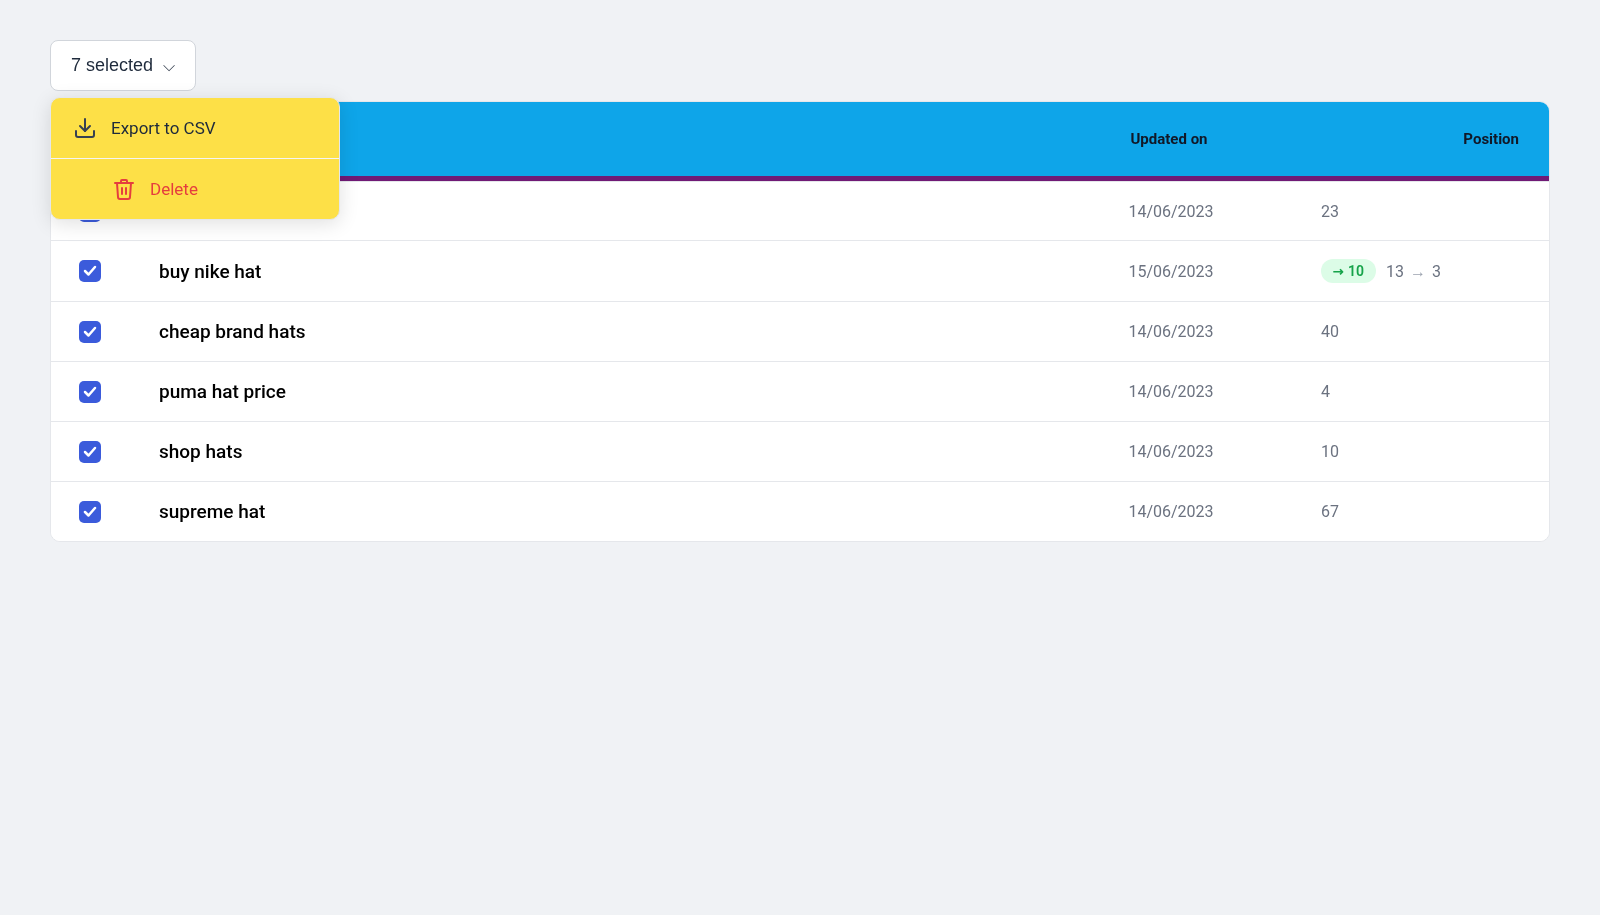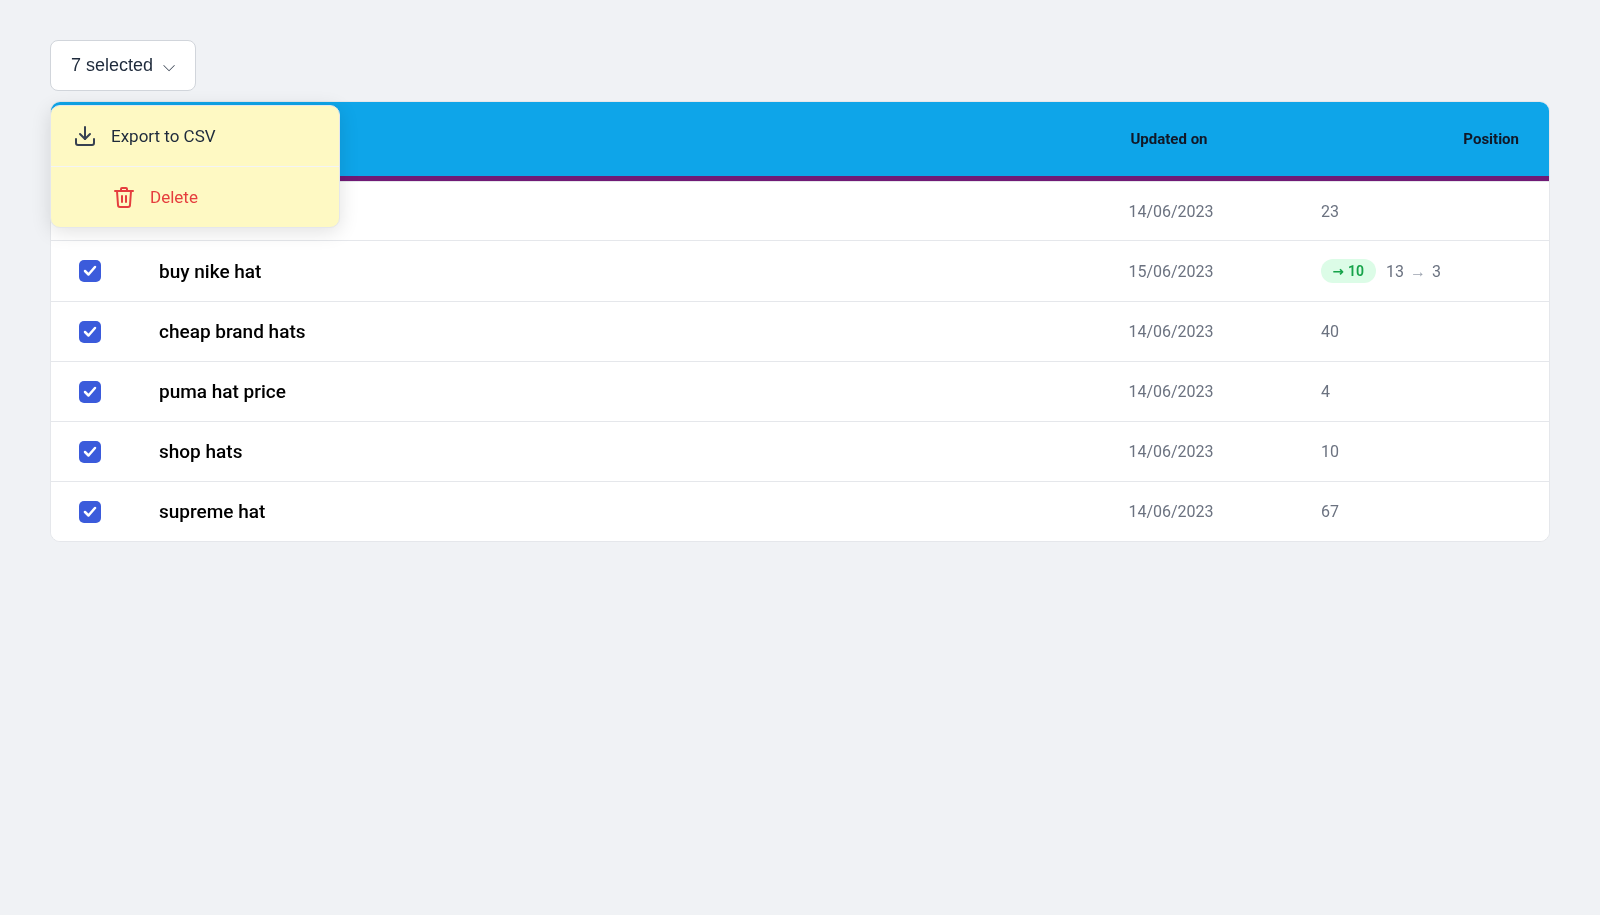--- a/index.html
+++ b/index.html
@@ -40,23 +40,23 @@
     }
 
     .chevron-icon {
       font-size: 16px;
       color: #374151;
     }
 
     
     .dropdown-menu {
       position: absolute;
-      top: 105px;
+      top: 97px;
       left: 50px;
-      background: #fef9c3;
+      background: #fde047;
       border: 1px solid #e5e7eb;
       border-radius: 10px;
       box-shadow: 0 4px 20px rgba(0,0,0,0.12);
       width: 290px;
       z-index: 100;
       overflow: hidden;
     }
 
     .dropdown-item {
       display: flex;

